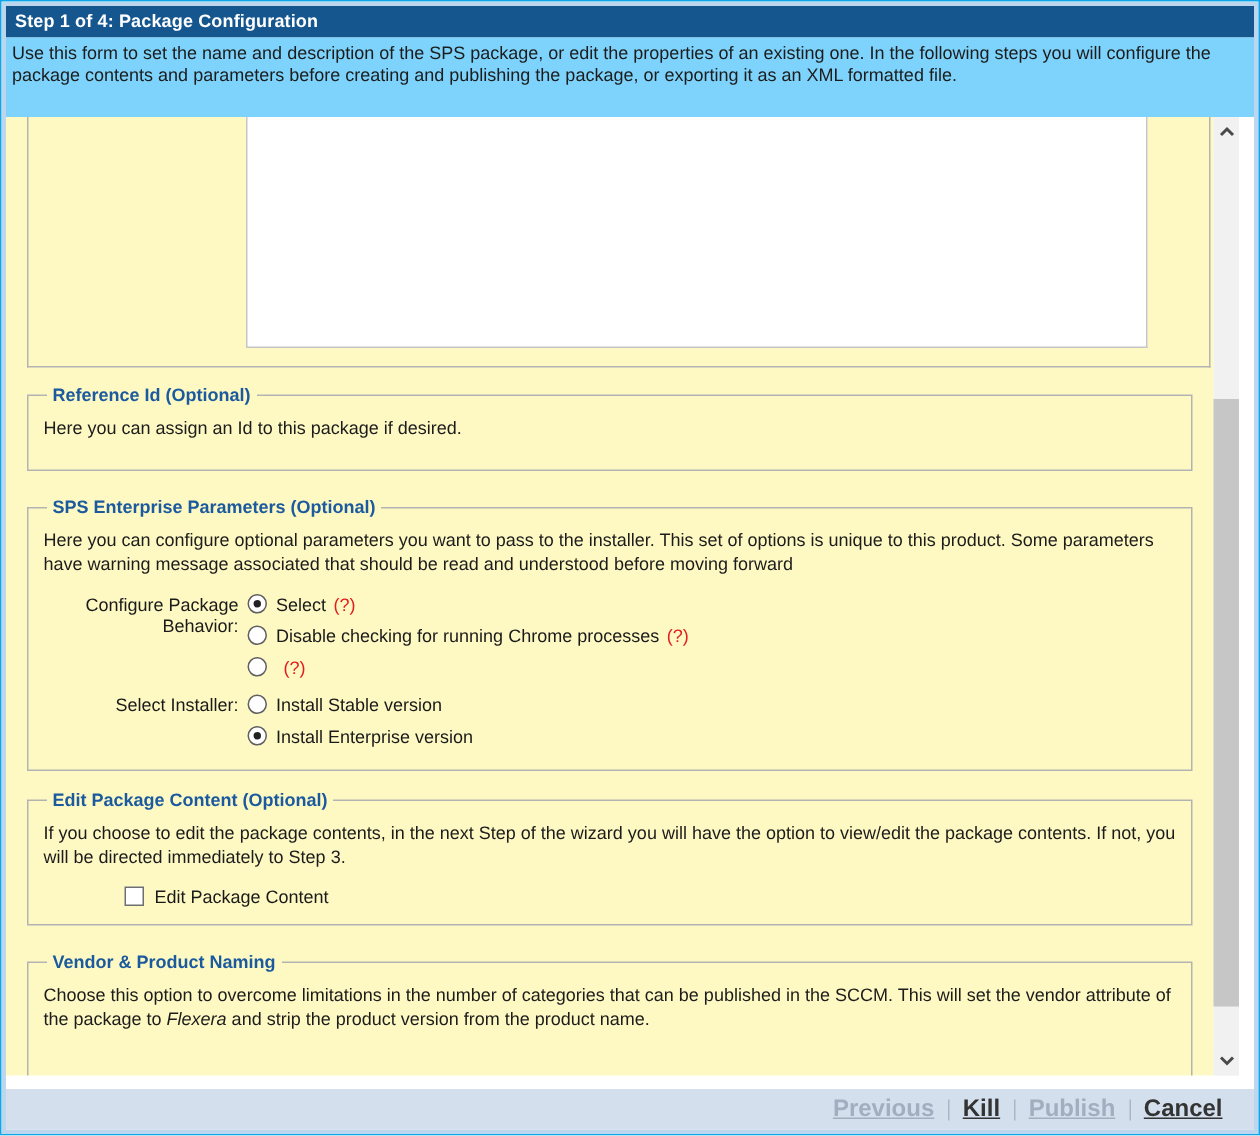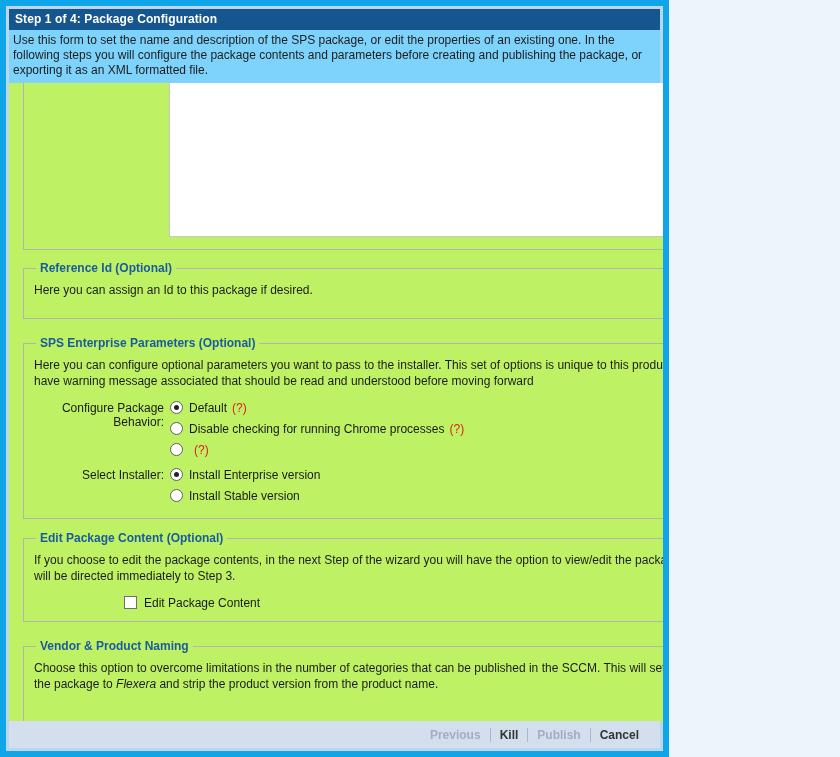--- a/index.html
+++ b/index.html
@@ -1,40 +1,40 @@
 <!DOCTYPE html>
 <html><head>
 <meta charset="utf-8">
 <style>
   * { box-sizing: border-box; margin: 0; padding: 0; }
   html, body { background: #eef4fb; }
   body { font-family: "Liberation Sans", sans-serif; font-size: 12px; color: #1a1a1a; }
 
   .window {
-    width: 669px; height: 757px; position: relative;
+    width: 840px; height: 757px; position: relative;
     background: #ffffff;
-    border: 6px solid #0ea5e9;
+    border: 1px solid #0ea5e9;
     box-shadow: inset 0 0 0 3px #bcd6ee;
     overflow: hidden;
   }
 
   .titlebar {
     position: absolute; left: 3px; top: 3px; right: 3px; height: 21px;
     background: #15568f; color: #ffffff; font-weight: bold;
     line-height: 21px; padding-left: 6px; letter-spacing: .1px;
   }
 
   .desc {
     position: absolute; left: 3px; top: 24px; right: 3px; height: 53px;
     background: #7dd3fc; padding: 3px 6px 0 4px; line-height: 15px; color: #1c1c1c;
   }
 
   .main {
     position: absolute; left: 3px; top: 77px; width: 805px; height: 639px;
-    background: #bef264; overflow: hidden;
+    background: #fef9c3; overflow: hidden;
   }
 
   
   .group-cut {
     position: absolute; left: 14px; top: -1px; width: 789px; height: 168px;
     border: 1px solid #b3b3b3; border-top: none;
   }
   .group-cut textarea {
     position: absolute; left: 145px; top: -1px; width: 601px; height: 156px;
     border: 1px solid #c6c6c6; border-top: none; background: #fff;
@@ -70,21 +70,21 @@
     display: none; position: absolute; left: 3px; top: 3px; width: 5px; height: 5px;
     border-radius: 50%; background: #222;
   }
   .opt-row[data-checked="true"] .radio .dot { display: block; }
   .warn { color: #e02020; margin-left: 5px; }
 
   .checkbox {
     width: 13px; height: 13px; border: 1px solid #6f6f6f; background: #fff;
     margin-right: 7px; flex-shrink: 0;
   }
-  .cb-row { display: flex; align-items: center; margin-left: 92px; height: 17px; }
+  .cb-row { display: flex; align-items: center; margin-left: 56px; height: 17px; }
 
   
   .scrollbar {
     position: absolute; left: 808px; top: 77px; width: 17px; height: 639px;
     background: #f1f1f1;
   }
   .sb-btn {
     position: absolute; left: 0; width: 17px; height: 20px; background: #f1f1f1;
     display: flex; align-items: center; justify-content: center;
   }
@@ -92,21 +92,21 @@
   .sb-thumb { position: absolute; left: 0; top: 188px; width: 17px; height: 405px; background: #c6c6c6; }
   .chev { width: 10px; height: 10px; }
 
   .footer {
     position: absolute; left: 3px; right: 3px; bottom: 3px; height: 27px;
     background: #d4dfee; display: flex; align-items: center; justify-content: flex-end;
     padding-right: 12px;
   }
   .footer-btn {
     background: none; border: none; font-family: "Liberation Sans", sans-serif;
-    font-size: 12px; font-weight: 600; color: #333333; cursor: pointer; padding: 0 9px;
+    font-size: 16px; font-weight: 600; color: #333333; cursor: pointer; padding: 0 9px; text-decoration: underline;
   }
   .footer-btn.disabled { color: #a2aebf; cursor: default; }
   .divider { width: 1px; height: 14px; background: #aab7c7; }
 </style>
 </head>
 <body>
 
 <div class="window">
 
   <div class="titlebar">Step 1 of 4: Package Configuration</div>
@@ -132,47 +132,47 @@
       <legend>SPS Enterprise Parameters (Optional)</legend>
       <div class="fs-text">Here you can configure optional parameters you want to pass to the installer. This set of options is unique to this product. Some parameters have warning message associated that should be read and understood before moving forward</div>
 
       <div class="form-row">
         <div class="lbl-col">Configure Package Behavior:</div>
         <div class="ctl-col">
           <div class="opt-row" data-checked="true">
             <span class="radio">
                 <span class="dot"></span>
               </span>
-            <span>Default</span>
+            <span>Select</span>
             <span class="warn">(?)</span>
           </div>
           <div class="opt-row" data-checked="false">
             <span class="radio"></span>
             <span>Disable checking for running Chrome processes</span>
             <span class="warn">(?)</span>
           </div>
           <div class="opt-row" data-checked="false">
             <span class="radio"></span>
             <span class="warn">(?)</span>
           </div>
         </div>
       </div>
 
       <div class="form-row" style="margin-top:4px">
         <div class="lbl-col">Select Installer:</div>
         <div class="ctl-col">
+          <div class="opt-row" data-checked="false">
+            <span class="radio"></span>
+            <span>Install Stable version</span>
+          </div>
           <div class="opt-row" data-checked="true">
             <span class="radio">
                 <span class="dot"></span>
               </span>
             <span>Install Enterprise version</span>
-          </div>
-          <div class="opt-row" data-checked="false">
-            <span class="radio"></span>
-            <span>Install Stable version</span>
           </div>
         </div>
       </div>
     </fieldset>
 
     <div style="height:12px"></div>
 
     <fieldset>
       <legend>Edit Package Content (Optional)</legend>
       <div class="fs-text">If you choose to edit the package contents, in the next Step of the wizard you will have the option to view/edit the package contents. If not, you will be directed immediately to Step 3.</div>

